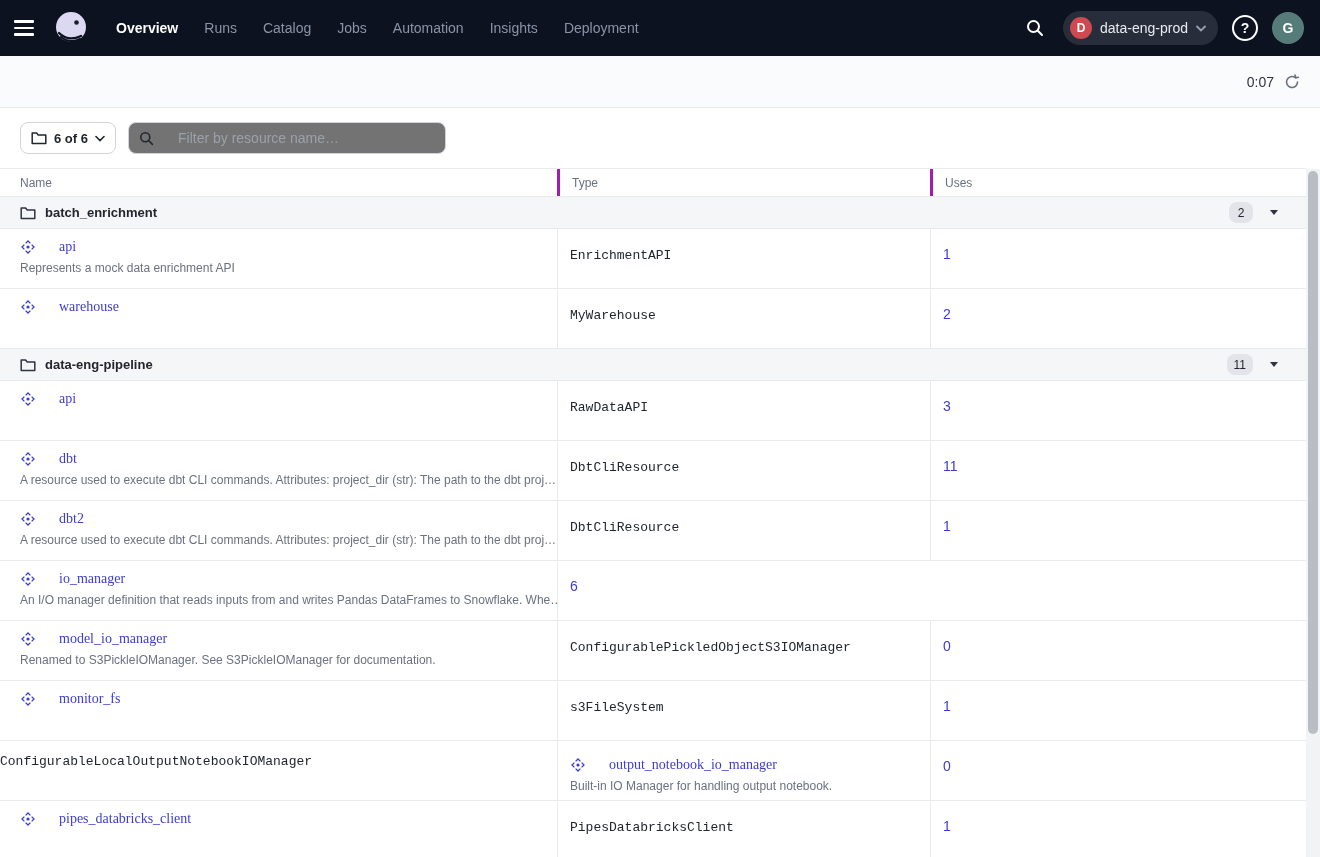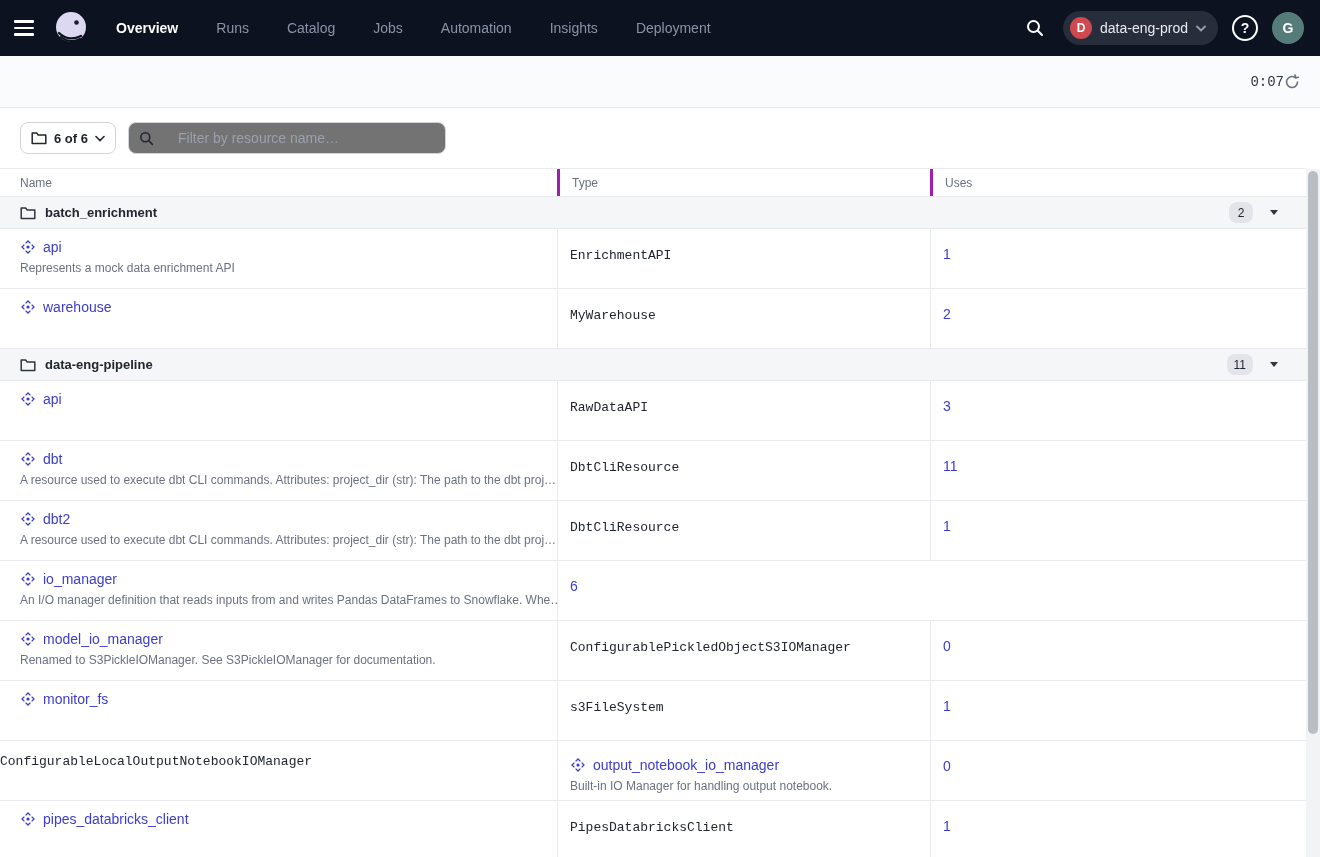--- a/index.html
+++ b/index.html
@@ -4,38 +4,38 @@
 <style>
   * { margin:0; padding:0; box-sizing:border-box; }
   html,body { width:1320px; height:857px; overflow:hidden; }
   body { font-family:"Liberation Sans", sans-serif; background:#fff; color:#21262e; position:relative; }
 
   
   .navbar { height:56px; background:#0d1220; display:flex; align-items:center; padding:0 16px 0 14px; }
   .hamburger { width:28px; height:28px; background:none; border:none; cursor:pointer; display:flex; flex-direction:column; justify-content:center; gap:4px; margin-right:10px; }
   .hamburger span { display:block; width:20px; height:2.5px; background:#ffffff; border-radius:1px; }
   .logo { width:38px; height:38px; margin-right:26px; display:flex; align-items:center; justify-content:center; }
-  .nav-items { display:flex; align-items:center; gap:38px; list-style:none; }
+  .nav-items { display:flex; align-items:center; gap:26px; list-style:none; }
   .nav-items a { text-decoration:none; font-size:14px; font-weight:500; color:#8a93a6; cursor:pointer; }
   .nav-items a.active { color:#ffffff; font-weight:600; }
   .nav-right { margin-left:auto; display:flex; align-items:center; gap:14px; }
   .nav-iconbtn { background:none; border:none; cursor:pointer; display:flex; align-items:center; justify-content:center; width:28px; height:28px; }
   .workspace-pill { display:flex; align-items:center; gap:8px; background:#272d3b; border:none; border-radius:17px; height:34px; padding:0 12px 0 7px; cursor:pointer; }
   .ws-badge { width:22px; height:22px; border-radius:50%; background:#cf4a50; color:#fff; font-size:12px; font-weight:700; display:flex; align-items:center; justify-content:center; }
   .ws-name { color:#e8eaf0; font-size:14px; font-weight:500; }
   .help-btn { width:26px; height:26px; border-radius:50%; border:2px solid #ffffff; background:none; color:#fff; font-size:14px; font-weight:700; display:flex; align-items:center; justify-content:center; cursor:pointer; }
   .avatar { width:32px; height:32px; border-radius:50%; background:#567c7a; color:#fff; font-size:14px; font-weight:600; display:flex; align-items:center; justify-content:center; cursor:pointer; }
 
   
   .tabbar { height:52px; background:#fafbfc; border-bottom:1px solid #e6e8eb; display:flex; align-items:stretch; padding:0 20px; }
   .tabs { display:flex; gap:24px; }
   .tab { display:flex; align-items:center; font-size:14px; font-weight:600; color:#2e3440; cursor:pointer; position:relative; }
   .tab.active { color:#4645e7; }
   .tab.active::after { content:""; position:absolute; left:0; right:0; bottom:0; height:2px; background:#4645e7; }
-  .tab-right { margin-left:auto; display:flex; align-items:center; color:#2e3440; font-size:14px;font-family:Liberation Mono, monospace; }
+  .tab-right { margin-left:auto; display:flex; align-items:center; gap:10px; color:#2e3440; font-size:14px; }
   .refresh-btn { background:none; border:none; cursor:pointer; display:flex; align-items:center; color:#6a7180; }
 
   
   .filterbar { height:60px; display:flex; align-items:center; gap:12px; padding:0 20px; }
   .count-btn { display:flex; align-items:center; gap:7px; height:32px; padding:0 10px; background:#fff; border:1px solid #d0d4da; border-radius:8px; font-size:13px; font-weight:600; color:#21262e; cursor:pointer; }
   .search-box { display:flex; align-items:center; gap:24px; width:318px; height:32px; border:1px solid #d0d4da; border-radius:8px; padding:0 10px; background:#737373; }
   .search-box input { border:none; outline:none; flex:1; font-size:14px; font-family:"Liberation Sans",sans-serif; color:#21262e; background:transparent; }
   .search-box input::placeholder { color:#9aa1ac; }
 
   
@@ -45,21 +45,21 @@
   .thead .th + .th { border-left:3px solid #a21caf; padding-left:12px; }
   .group-row { height:32px; background:#f5f6f8; border-bottom:1px solid #e8eaed; display:flex; align-items:center; padding:0 28px 0 20px; cursor:pointer; }
   .group-row .gname { font-size:13px; font-weight:700; color:#21262e; margin-left:9px; }
   .group-right { margin-left:auto; display:flex; align-items:center; gap:17px; }
   .count-badge { background:#e2e4e9; border-radius:8px; min-width:24px; height:21px; padding:0 7px; display:flex; align-items:center; justify-content:center; font-size:12px; font-weight:500; color:#21262e; }
   .caret-down { width:0; height:0; border-left:4.5px solid transparent; border-right:4.5px solid transparent; border-top:5px solid #2e3440; cursor:pointer; }
   .res-row { display:grid; grid-template-columns:557px 373px 376px; height:60px; border-bottom:1px solid #e8eaed; background:#fff; }
   .res-row .cell { padding-top:10px; }
   .res-row .cell + .cell { border-left:1px solid #e8eaed; padding-left:12px; padding-top:16px; }
   .cell-name { padding-left:20px; }
-  .name-line { display:flex; align-items:center; gap:7px; }
+  .name-line { display:flex; align-items:center; gap:23px;font-family:Liberation Serif, serif; }
   .res-link { font-size:14px; font-weight:500; color:#3c3ccd; text-decoration:none; cursor:pointer; }
   .res-desc { font-size:12px; color:#6a7180; margin-top:6px; white-space:nowrap; overflow:hidden; }
   .type-text { font-family:"Liberation Mono","DejaVu Sans Mono",monospace; font-size:13px; color:#21262e; }
   .uses-link { font-size:14px; color:#3c3ccd; text-decoration:none; cursor:pointer; }
 
   
   .scroll-track { position:absolute; top:169px; right:0; width:14px; bottom:0; background:#f2f3f5; }
   .scroll-thumb { position:absolute; top:2px; left:2px; width:10px; height:563px; background:#b9bdc4; border-radius:5px; cursor:pointer; }
 
   svg { display:block; }

